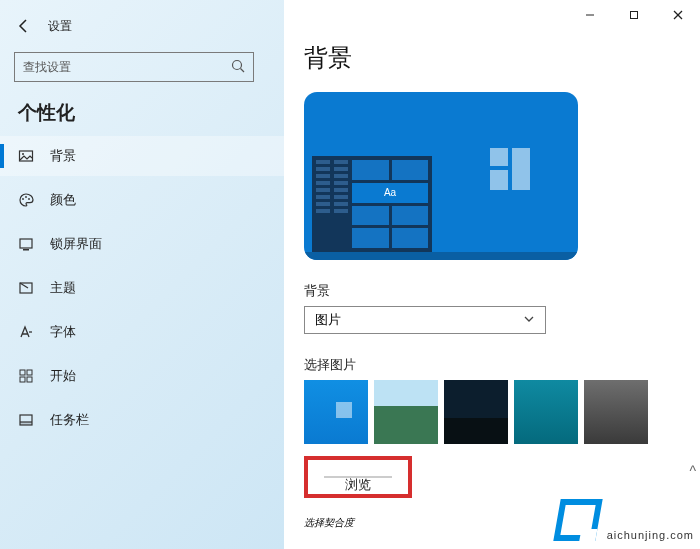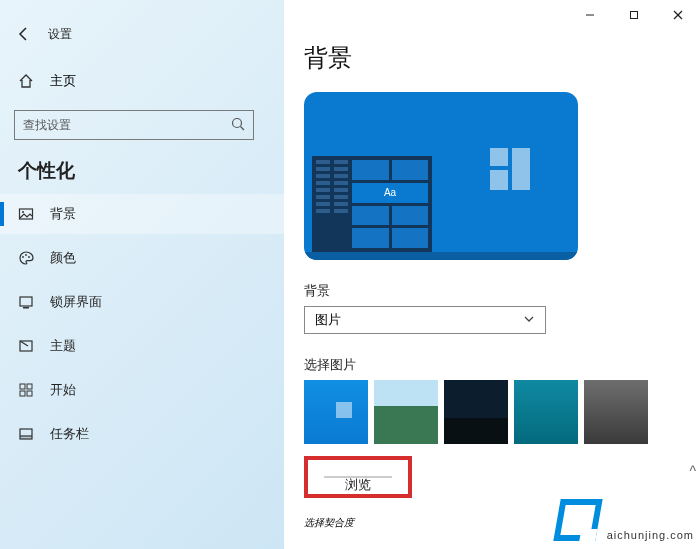--- a/index.html
+++ b/index.html
@@ -18,21 +18,21 @@
     height: 549px;
     display: flex;
     position: relative;
   }
   .sidebar {
     width: 284px;
     height: 100%;
     background: linear-gradient(135deg, #e8f4fb 0%, #d9ecf7 55%, #cde6f5 100%);
     display: flex;
     flex-direction: column;
-    padding-top: 18px;
+    padding-top: 10px;
   }
   .titlebar-left {
     display: flex;
     align-items: center;
     padding: 0 12px;
     height: 32px;
   }
   .back-arrow {
     width: 24px;
     height: 24px;
@@ -299,28 +299,20 @@
   <aside class="sidebar">
     <div class="titlebar-left">
       <div class="back-arrow">
         <svg width="16" height="16" viewBox="0 0 16 16">
             <path d="M10 2 L4 8 L10 14" fill="none" stroke="currentColor" stroke-width="1.5"></path>
           </svg>
       </div>
       <span class="win-title">设置</span>
     </div>
 
-    <div class="home-row">
-      <span class="icon">
-        <svg width="16" height="16" viewBox="0 0 16 16">
-            <path d="M2 8 L8 2 L14 8 M4 7 V14 H12 V7" fill="none" stroke="currentColor" stroke-width="1.3"></path>
-          </svg>
-      </span>
-      <span>主页</span>
-    </div>
 
     <div class="search-wrap">
       <input class="search-input" placeholder="查找设置" style="">
       <span class="search-icon">
         <svg width="16" height="16" viewBox="0 0 16 16">
             <circle cx="7" cy="7" r="4.5" fill="none" stroke="currentColor" stroke-width="1.2"></circle>
             <line x1="10.5" y1="10.5" x2="14" y2="14" stroke="currentColor" stroke-width="1.2"></line>
           </svg>
       </span>
     </div>
@@ -359,20 +351,29 @@
         <span>锁屏界面</span>
       </div>
       <div class="nav-item">
         <span class="icon">
           <svg width="16" height="16" viewBox="0 0 16 16">
               <rect x="2" y="3" width="12" height="10" fill="none" stroke="currentColor" stroke-width="1.2"></rect>
               <path d="M2 3 L10 8" stroke="currentColor" stroke-width="1.2"></path>
             </svg>
         </span>
         <span>主题</span>
+      </div>
+      <div class="nav-item">
+        <span class="icon">
+          <svg width="16" height="16" viewBox="0 0 16 16">
+              <path d="M3 13 L7 3 L11 13 M4.5 10 H9.5" fill="none" stroke="currentColor" stroke-width="1.3"></path>
+              <path d="M11 8 H14" stroke="currentColor" stroke-width="1.3"></path>
+            </svg>
+        </span>
+        <span>字体</span>
       </div>
       <div class="nav-item">
         <span class="icon">
           <svg width="16" height="16" viewBox="0 0 16 16">
               <rect x="2" y="2" width="5" height="5" fill="none" stroke="currentColor"></rect>
               <rect x="9" y="2" width="5" height="5" fill="none" stroke="currentColor"></rect>
               <rect x="2" y="9" width="5" height="5" fill="none" stroke="currentColor"></rect>
               <rect x="9" y="9" width="5" height="5" fill="none" stroke="currentColor"></rect>
             </svg>
         </span>

